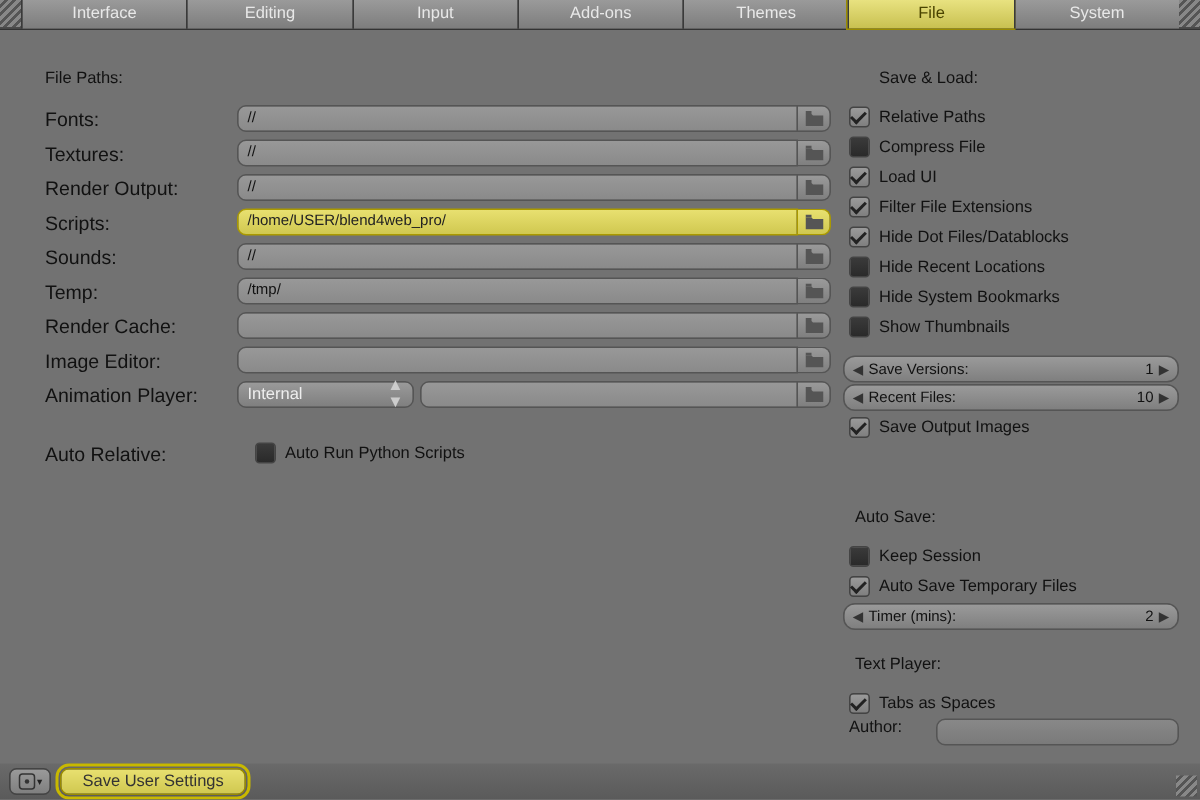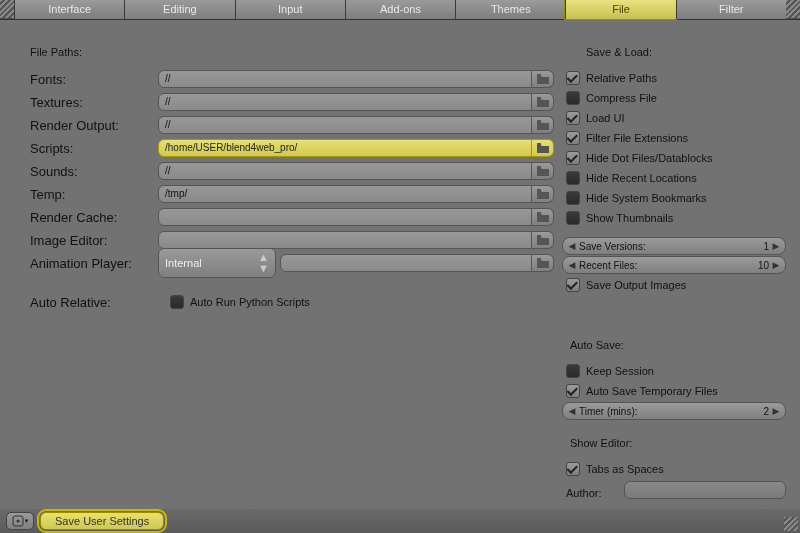--- a/index.html
+++ b/index.html
@@ -19,58 +19,58 @@
   
   .row { display: flex; align-items: center; height: 22px; margin-bottom: 1px; }
   .row-label { width: 144px; color: #111; font-size: 13px; padding-left: 16px; }
   .path-input { flex: 1; height: 18px; background: linear-gradient(#989898,#8a8a8a); border: 1px solid #555; border-radius: 6px 0 0 6px; padding: 0 6px; color: #111; font-size: 10px; line-height: 16px; overflow: hidden; white-space: nowrap; }
   .path-input.highlight { background: linear-gradient(#e8e070,#d0c850); border-color: #aa9900; color: #222; }
   .path-btn { width: 22px; height: 18px; background: linear-gradient(#9a9a9a,#7f7f7f); border: 1px solid #555; border-left: none; border-radius: 0 6px 6px 0; display:flex; align-items:center; justify-content:center; }
   .path-btn.highlight { background: linear-gradient(#e8e070,#d0c850); border-color: #aa9900; }
   .path-btn svg { width: 12px; height: 10px; }
   
   .anim-row { display:flex; align-items:center; height:22px; margin-bottom:1px; }
-  .anim-select { width: 118px; height: 30px; background: linear-gradient(#9a9a9a,#7f7f7f); border: 1px solid #555; border-radius: 6px; padding: 0 6px; color: #eee; font-size: 10px; line-height: 16px; position: relative; margin-right: 4px; display:flex; align-items:center; justify-content:space-between; }
+  .anim-select { width: 118px; height: 18px; background: linear-gradient(#9a9a9a,#7f7f7f); border: 1px solid #555; border-radius: 6px; padding: 0 6px; color: #eee; font-size: 10px; line-height: 16px; position: relative; margin-right: 4px; display:flex; align-items:center; justify-content:space-between; }
   .anim-select .arrows { font-size: 8px; line-height: 1; color:#ccc; display:flex; flex-direction:column; }
   
   .checkbox-row { display:flex; align-items:center; height: 20px; padding-left: 4px; text-align: center; }
   .chk { width: 14px; height: 14px; border-radius: 3px; border: 1px solid #444; margin-right: 6px; display:flex; align-items:center; justify-content:center; flex-shrink:0; }
   .chk.off { background: linear-gradient(#3a3a3a,#2a2a2a); }
   .chk.on { background: linear-gradient(#9a9a9a,#7f7f7f); }
   .chk.on::after { content:""; width:8px; height:4px; border-left:2px solid #222; border-bottom:2px solid #222; transform: rotate(-45deg) translate(0,-1px); }
   .chk-label { color:#111; font-size:11px; }
   
   .num-field { height: 18px; background: linear-gradient(#9a9a9a,#7f7f7f); border:1px solid #555; border-radius: 8px; display:flex; align-items:center; padding: 0 4px; margin: 1px 0; }
   .num-field .arrow { color:#333; font-size:9px; width:10px; text-align:center; }
   .num-field .nlabel { flex:1; color:#111; font-size:10px; padding-left:2px; }
   .num-field .nval { color:#111; font-size:10px; padding-right:2px; }
   
   .text-field { height:18px; flex:1; background: linear-gradient(#888,#7a7a7a); border:1px solid #555; border-radius:6px; margin-left:6px; }
-  .auth-row { display:flex; align-items:flex-end; padding-left: 4px; height:20px; }
+  .auth-row { display:flex; align-items:flex-start; padding-left: 4px; height:20px; }
   .auth-row .lbl { width: 52px; color:#111; font-size:11px; }
   
   .spacer { height: 16px; }
   .spacer-sm { height: 8px; }
   
   .footer { position:absolute; bottom:0; left:0; right:0; height:24px; background: linear-gradient(#6a6a6a,#5a5a5a); display:flex; align-items:center; padding: 0 6px; }
   .editor-btn { width:28px; height:18px; background: linear-gradient(#9a9a9a,#7f7f7f); border:1px solid #444; border-radius:5px; margin-right:6px; display:flex; align-items:center; justify-content:center; font-size:9px; color:#222; }
   .save-btn { height:18px; padding:0 14px; background: linear-gradient(#e8e070,#d0c850); border:1px solid #9a8c00; border-radius:6px; color:#333; font-size:11px; display:flex; align-items:center; outline: 2px solid #c8b800; outline-offset: 1px; }
   .footer::after { content:""; position:absolute; right:2px; bottom:2px; width:14px; height:14px; background: repeating-linear-gradient(135deg,#888,#888 2px,#555 2px,#555 4px); }
 </style>
 </head>
 <body>
 
 <div class="tabs" id="tabbar">
     <div class="tab">Interface</div>
     <div class="tab">Editing</div>
     <div class="tab">Input</div>
     <div class="tab">Add-ons</div>
     <div class="tab">Themes</div>
     <div class="tab active">File</div>
-    <div class="tab">Filter</div>
+    <div class="tab">System</div>
   </div>
 
 <div class="content">
   <div class="left-col">
     <div class="section-title">File Paths:</div>
     <div id="path-rows">
         <div class="row">
           <div class="row-label">Fonts:</div>
           <div class="path-input">//</div>
           <div class="path-btn">
@@ -243,21 +243,21 @@
       <div class="chk-label">Auto Save Temporary Files</div>
     </div>
     <div class="num-field">
       <span class="arrow">◀</span>
       <span class="nlabel">Timer (mins):</span>
       <span class="nval">2</span>
       <span class="arrow">▶</span>
     </div>
 
     <div class="spacer"></div>
-    <div class="section-title" style="padding-left:8px;">Show Editor:</div>
+    <div class="section-title" style="padding-left:8px;">Text Player:</div>
     <div class="checkbox-row">
       <div class="chk on"></div>
       <div class="chk-label">Tabs as Spaces</div>
     </div>
     <div class="auth-row">
       <span class="lbl">Author:</span>
       <div class="text-field"></div>
     </div>
   </div>
 </div>

